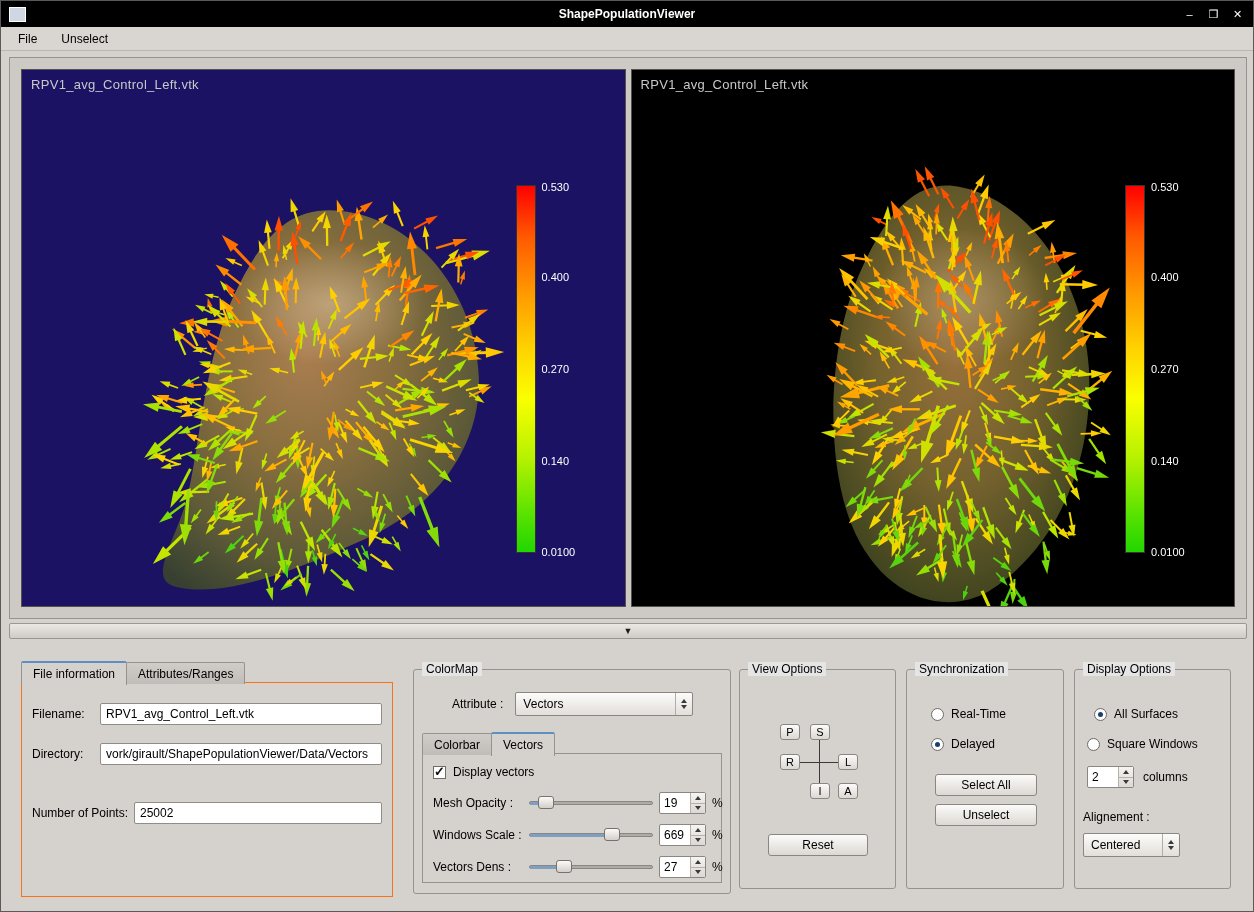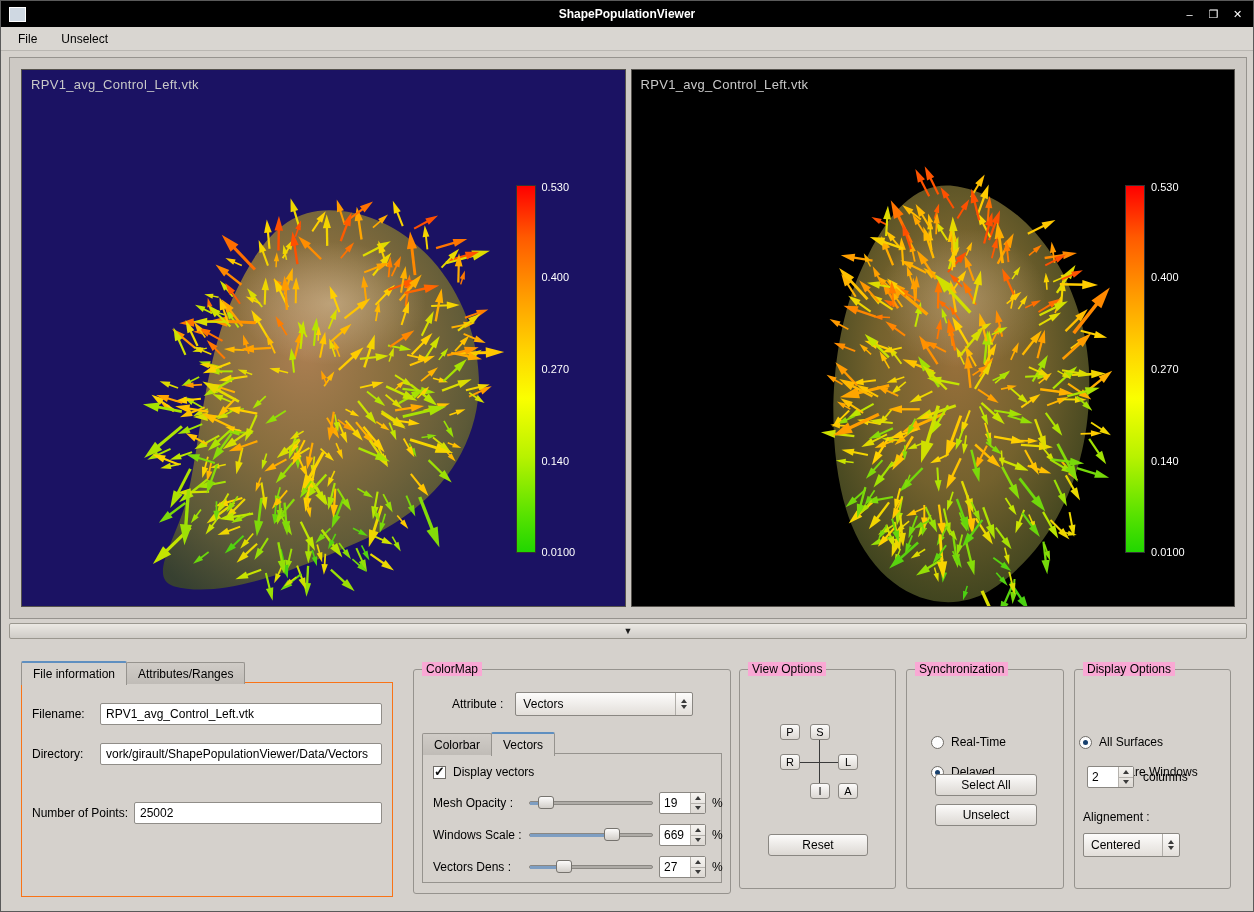--- a/index.html
+++ b/index.html
@@ -60,36 +60,36 @@
   
   .fileinfo{position:absolute;left:20px;top:660px;width:372px;height:236px;}
   .fi-panel{position:absolute;left:0;right:0;top:21px;bottom:0;border:1px solid #f97316;background:#d5d1cc;box-sizing:border-box;}
   .fi-row{position:absolute;left:10px;right:10px;height:22px;display:flex;align-items:center;}
   .fi-label{flex:none;}
   .fi-input{flex:1;height:22px;}
   .w68{width:68px;} .w102{width:102px;}
 
   
   .group{position:absolute;border:1px solid #96938e;border-radius:3px;box-sizing:border-box;}
-  .group-legend{position:absolute;top:-8px;left:8px;background:#f9a8d4;padding:0 4px;}
+  .group-legend{position:absolute;top:-8px;left:8px;background:#e5e5e5;padding:0 4px;}
 
   .cm-attr-row{position:absolute;left:38px;right:18px;top:22px;height:24px;display:flex;align-items:center;gap:12px;}
   .cm-combo{width:178px;}
   .cm-tabs{position:absolute;left:8px;top:62px;}
   .cm-panel{position:absolute;left:8px;right:8px;top:83px;bottom:10px;border:1px solid #96938e;background:#d5d1cc;box-sizing:border-box;}
   .cm-check-row{position:absolute;left:10px;top:9px;height:18px;display:flex;align-items:center;gap:7px;}
   .cm-row{position:absolute;left:10px;right:20px;height:22px;display:flex;align-items:center;gap:6px;}
   .cm-label{width:90px;flex:none;}
   .cm-unit{flex:none;}
 
   .vo-btn{position:absolute;width:20px;height:16px;font-size:11px;padding:0;}
   .vo-line{position:absolute;background:#3a3a3a;}
   .reset-btn{position:absolute;left:28px;top:164px;width:100px;height:22px;}
 
-  .radio-row{position:absolute;display:flex;align-items:center;gap:7px;margin-top:28px;}
+  .radio-row{position:absolute;display:flex;align-items:center;gap:7px;}
   .sync-btn{position:absolute;left:28px;width:102px;height:22px;}
 
   .do-spin-row{position:absolute;left:12px;top:96px;display:flex;align-items:center;gap:9px;}
   .do-align-label{position:absolute;left:8px;top:140px;}
   .do-combo{position:absolute;left:8px;top:163px;width:97px;}
 </style>
 </head>
 <body>
 
 <div class="window">
@@ -1585,21 +1585,21 @@
     <div class="radio-row" style="left:24px;top:67px">
       <span class="radio on"></span>
       <span>Delayed</span>
     </div>
     <div class="btn sync-btn" style="top:104px">Select All</div>
     <div class="btn sync-btn" style="top:134px">Unselect</div>
   </div>
 
   <div class="group" style="left:1073px;top:668px;width:157px;height:220px">
     <span class="group-legend">Display Options</span>
-    <div class="radio-row" style="left:4px;top:37px">
+    <div class="radio-row" style="left:19px;top:37px">
       <span class="radio on"></span>
       <span>All Surfaces</span>
     </div>
     <div class="radio-row" style="left:12px;top:67px">
       <span class="radio"></span>
       <span>Square Windows</span>
     </div>
     <div class="do-spin-row">
       <div class="spin">
         <span class="spin-val">2</span>

